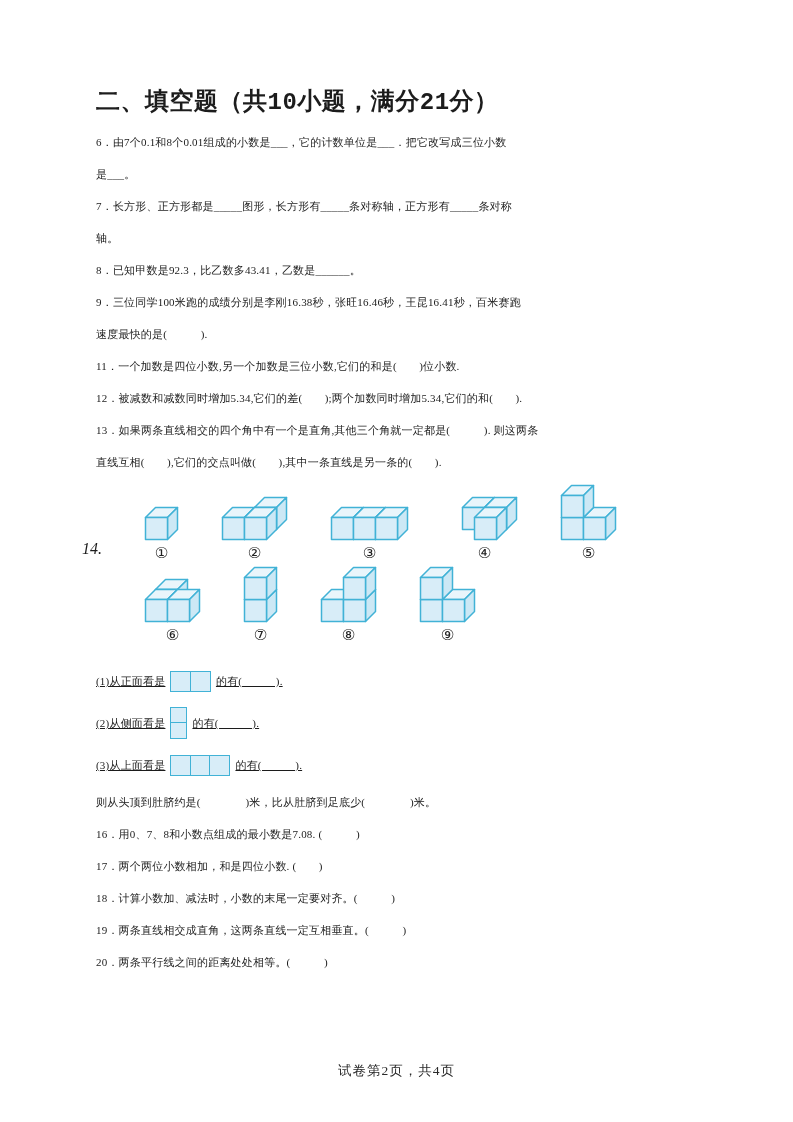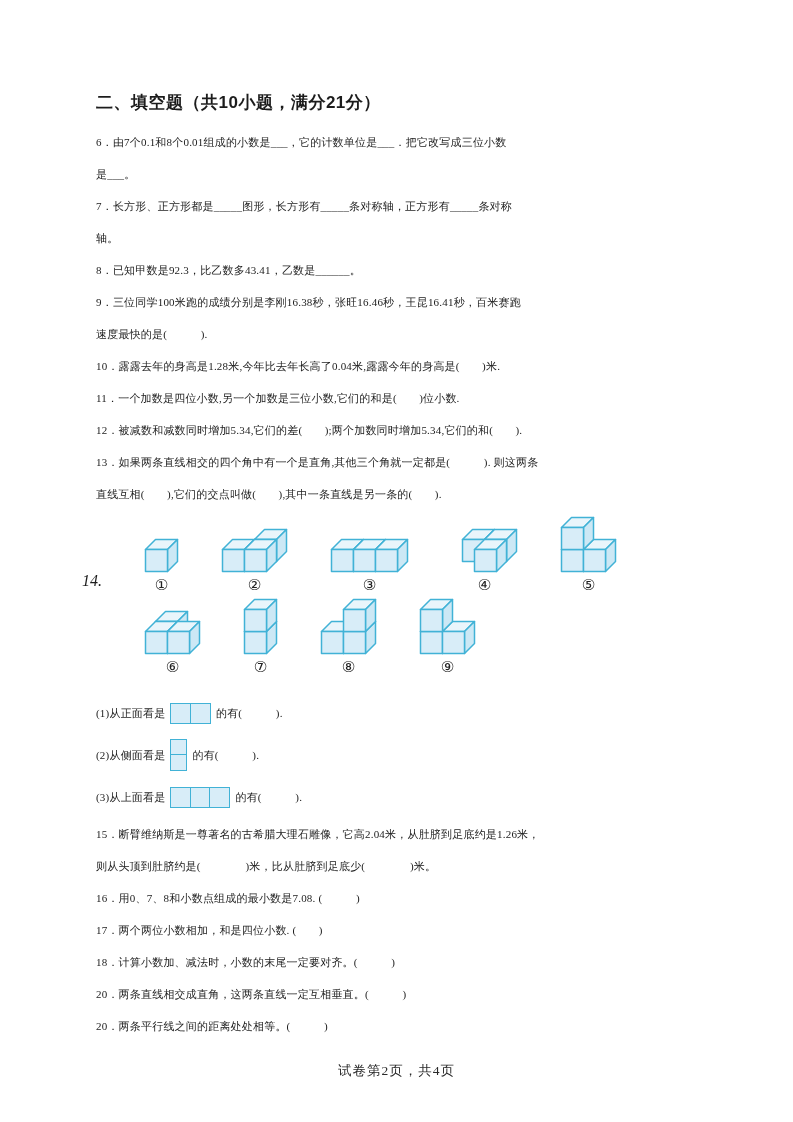--- a/index.html
+++ b/index.html
@@ -7,23 +7,23 @@
     position:relative;
     width:793px;height:1122px;
     background:#ffffff;
     box-sizing:border-box;
     padding:82px 88px 0 96px;
     overflow:hidden;
     font-family:"Liberation Serif","DejaVu Serif",serif;
     color:#1c1c1c;
   }
   .sec-title{
-    font-family:Liberation Sans, sans-serif;
+    font-family:Liberation Mono, monospace;
     font-weight:700;
-    font-size:17px;
+    font-size:24px;
     line-height:30px;
     margin:6px 0 8px 0;
     white-space:nowrap;
     letter-spacing:.5px;
   }
   .line{
     font-size:11px;
     line-height:32px;
     white-space:nowrap;
     letter-spacing:.2px;
@@ -54,20 +54,21 @@
     font-family:"DejaVu Sans","Liberation Sans",sans-serif;
     font-size:15px;
     line-height:18px;
     margin-top:3px;
     color:#222;
   }
   .sub{
     height:42px;
     display:flex;
     align-items:center;
+    text-decoration:underline;
   }
   .vwrap{display:inline-block;margin:0 5px;}
   .vrow{display:flex;}
   .footer{
     position:absolute;
     left:0;right:0;
     top:1062px;
     text-align:center;
     font-size:13.5px;
     color:#2a2a2a;
@@ -85,21 +86,20 @@
   <div class="line">是___。</div>
 
   <div class="line">7．长方形、正方形都是_____图形，长方形有_____条对称轴，正方形有_____条对称</div>
   <div class="line">轴。</div>
 
   <div class="line">8．已知甲数是92.3，比乙数多43.41，乙数是______。</div>
 
   <div class="line">9．三位同学100米跑的成绩分别是李刚16.38秒，张旺16.46秒，王昆16.41秒，百米赛跑</div>
   <div class="line">速度最快的是(　　　).</div>
 
-  <div class="line">10．露露去年的身高是1.28米,今年比去年长高了0.04米,露露今年的身高是(　　)米.</div>
   <div class="line">11．一个加数是四位小数,另一个加数是三位小数,它们的和是(　　)位小数.</div>
   <div class="line">12．被减数和减数同时增加5.34,它们的差(　　);两个加数同时增加5.34,它们的和(　　).</div>
 
   <div class="line">13．如果两条直线相交的四个角中有一个是直角,其他三个角就一定都是(　　　). 则这两条</div>
   <div class="line">直线互相(　　),它们的交点叫做(　　),其中一条直线是另一条的(　　).</div>
 
   <div class="q14">
     <span class="q14-num">14.</span>
     <div class="fig-rows">
       <div class="fig-row">
@@ -253,25 +253,24 @@
     <span class="vwrap">
         <div class="vrow">
           <span style="display: inline-block; width: 21px; height: 21px; background: rgb(216, 237, 248); border: 1.5px solid rgb(65, 178, 214); box-sizing: border-box;"></span>
           <span style="display: inline-block; width: 21px; height: 21px; background: rgb(216, 237, 248); border: 1.5px solid rgb(65, 178, 214); box-sizing: border-box; margin-left: -1.5px;"></span>
           <span style="display: inline-block; width: 21px; height: 21px; background: rgb(216, 237, 248); border: 1.5px solid rgb(65, 178, 214); box-sizing: border-box; margin-left: -1.5px;"></span>
         </div>
       </span>
     <span>的有(　　　).</span>
   </div>
 
-  <div class="line">15．断臂维纳斯是一尊著名的古希腊大理石雕像，它高2.04米，从肚脐到足底约是1.26米，</div>
   <div class="line">则从头顶到肚脐约是(　　　　)米，比从肚脐到足底少(　　　　)米。</div>
 
 
   <div class="line">16．用0、7、8和小数点组成的最小数是7.08. (　　　)</div>
   <div class="line">17．两个两位小数相加，和是四位小数. (　　)</div>
   <div class="line">18．计算小数加、减法时，小数的末尾一定要对齐。(　　　)</div>
-  <div class="line">20．两条直线相交成直角，这两条直线一定互相垂直。(　　　)</div>
+  <div class="line">19．两条直线相交成直角，这两条直线一定互相垂直。(　　　)</div>
   <div class="line">20．两条平行线之间的距离处处相等。(　　　)</div>
 
   <div class="footer">试卷第2页，共4页</div>
 
 </div>
 
 </body></html>

